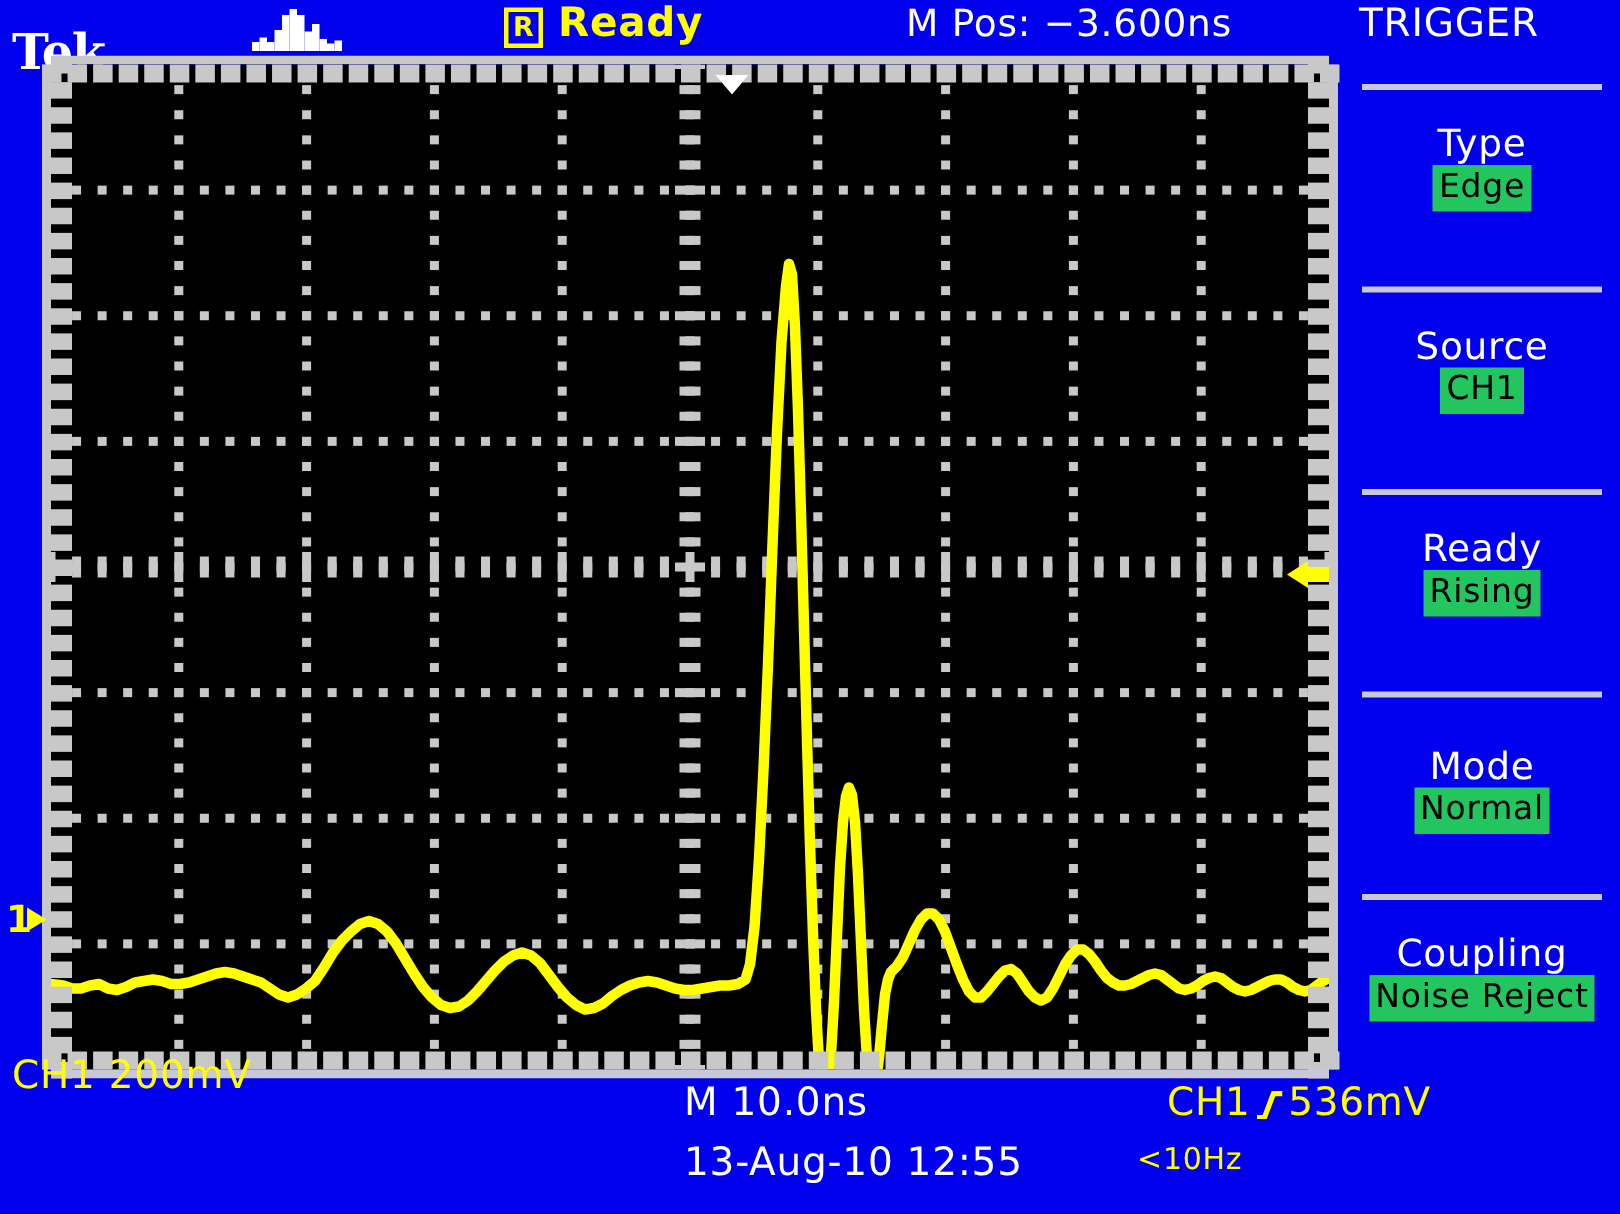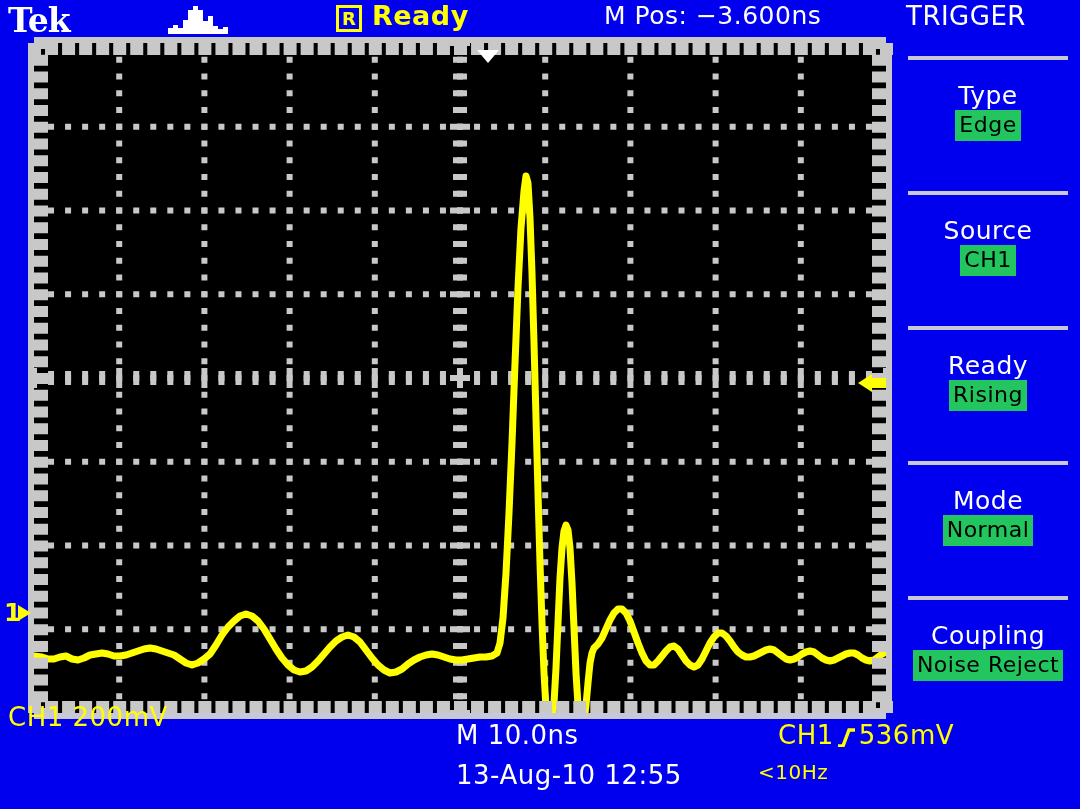--- a/index.html
+++ b/index.html
@@ -22,21 +22,21 @@
     white-space: nowrap;
     line-height: 1;
     letter-spacing: 0.5px;
   }
   .white  { color: #ffffff; text-align: right; }
   .yellow { color: #ffff00; }
 
   
   #tek-logo {
     position: absolute;
-    left: 8px; top: 1px;
+    left: 8px; top: 15px;
     font-family: "DejaVu Serif", serif;
     font-weight: bold;
     font-size: 33px;
     color: #ffffff;
     letter-spacing: -1px;
   }
   #preview-thumb {
     position: absolute;
     left: 168px; top: 6px;
     width: 66px; height: 28px;
@@ -1222,21 +1222,21 @@
       <span class="menu-value">CH1</span>
     </div>
     <div class="menu-rule" style="top:314px"></div>
 
     <div class="menu-item" style="top:340px">
       <div class="menu-label">Ready</div>
       <span class="menu-value">Rising</span>
     </div>
     <div class="menu-rule" style="top:449px"></div>
 
-    <div class="menu-item" style="top:475px">
+    <div class="menu-item" style="top:485px">
       <div class="menu-label">Mode</div>
       <span class="menu-value">Normal</span>
     </div>
     <div class="menu-rule" style="top:584px"></div>
 
     <div class="menu-item" style="top:610px">
       <div class="menu-label">Coupling</div>
       <span class="menu-value">Noise Reject</span>
     </div>
   </div>

